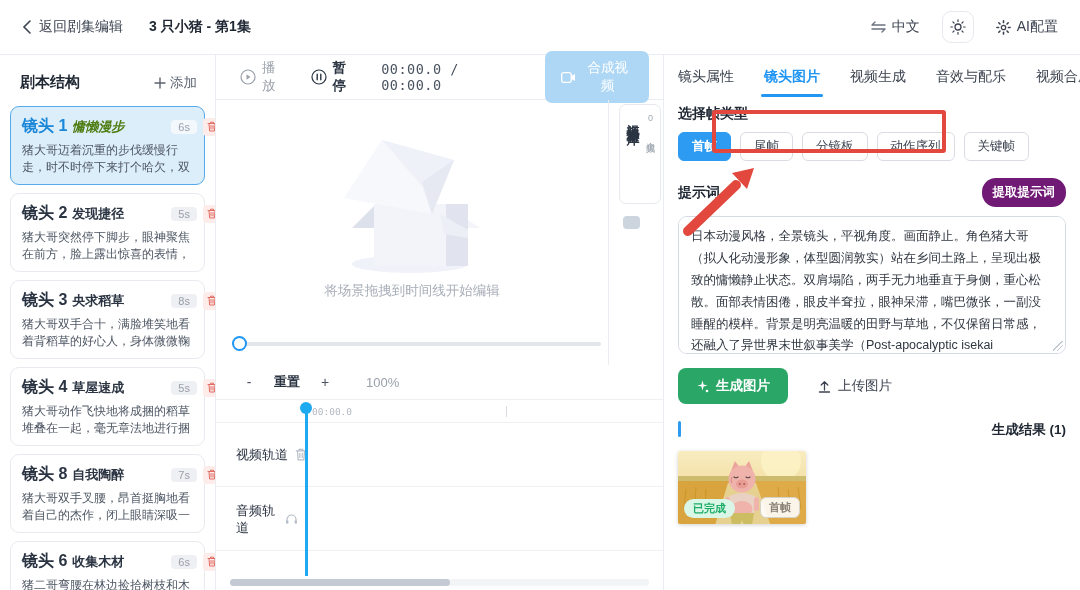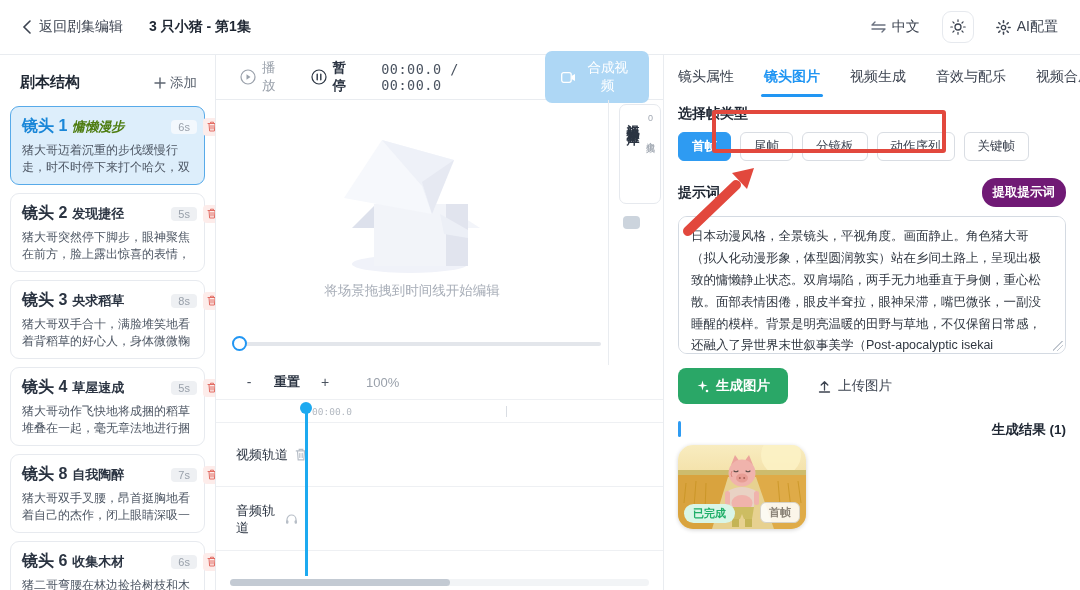--- a/index.html
+++ b/index.html
@@ -93,21 +93,21 @@
   .prompt-box { position:relative; margin-top:9px; }
   .prompt-area { width:100%; height:138px; border:1px solid #d4dae2; border-radius:9px; padding:9px 12px; font-family:"Liberation Sans","DejaVu Sans",sans-serif; font-size:12.5px; line-height:1.75; color:#2f3640; resize:none; outline:none; display:block; }
   .resize-corner { position:absolute; right:3px; bottom:3px; width:10px; height:10px; background:
      linear-gradient(135deg, transparent 0 45%, #c2c8d0 45% 52%, transparent 52% 68%, #c2c8d0 68% 75%, transparent 75%); }
   .gen-row { display:flex; align-items:center; gap:30px; margin-top:14px; }
   .gen-btn { background:#2aa767; color:#fff; border:none; font-size:13.5px; font-weight:bold; padding:9px 18px; border-radius:8px; display:flex; align-items:center; gap:7px; cursor:pointer; }
   .upload-btn { display:flex; align-items:center; gap:7px; font-size:13.5px; color:#3c4350; background:none; border:none; cursor:pointer; }
   .results-head { display:flex; align-items:flex-start; margin-top:17px; }
   .results-bar { width:3px; height:16px; background:#2e9bf2; border-radius:2px; }
   .results-title { margin-left:auto; font-size:13.5px; font-weight:bold; color:#1f2733; }
-  .thumb { position:relative; margin-top:6px; width:128px; height:84px; border-radius:15px; overflow:hidden; box-shadow:0 1px 4px rgba(0,0,0,.18); cursor:pointer; }
+  .thumb { position:relative; margin-top:12px; width:128px; height:73px; border-radius:2px; overflow:hidden; box-shadow:0 1px 4px rgba(0,0,0,.18); cursor:pointer; }
   .badge-done { position:absolute; left:6px; bottom:6px; background:#d9f6e7; color:#1fae68; font-size:11px; font-weight:bold; padding:2px 9px; border-radius:10px; }
   .badge-frame { position:absolute; right:6px; bottom:6px; background:rgba(255,255,255,.88); border:1px solid #d6d2c8; color:#8a8277; font-size:11px; font-weight:bold; padding:2px 8px; border-radius:6px; }
 
   
   .anno-rect { position:absolute; left:712px; top:110px; width:234px; height:43px; border:4px solid #e2483d; border-radius:3px; z-index:50; pointer-events:none; }
   .anno-arrow { position:absolute; left:674px; top:163px; z-index:50; pointer-events:none; }
 
   .icon { display:inline-flex; align-items:center; justify-content:center; }
 </style>
 </head>

